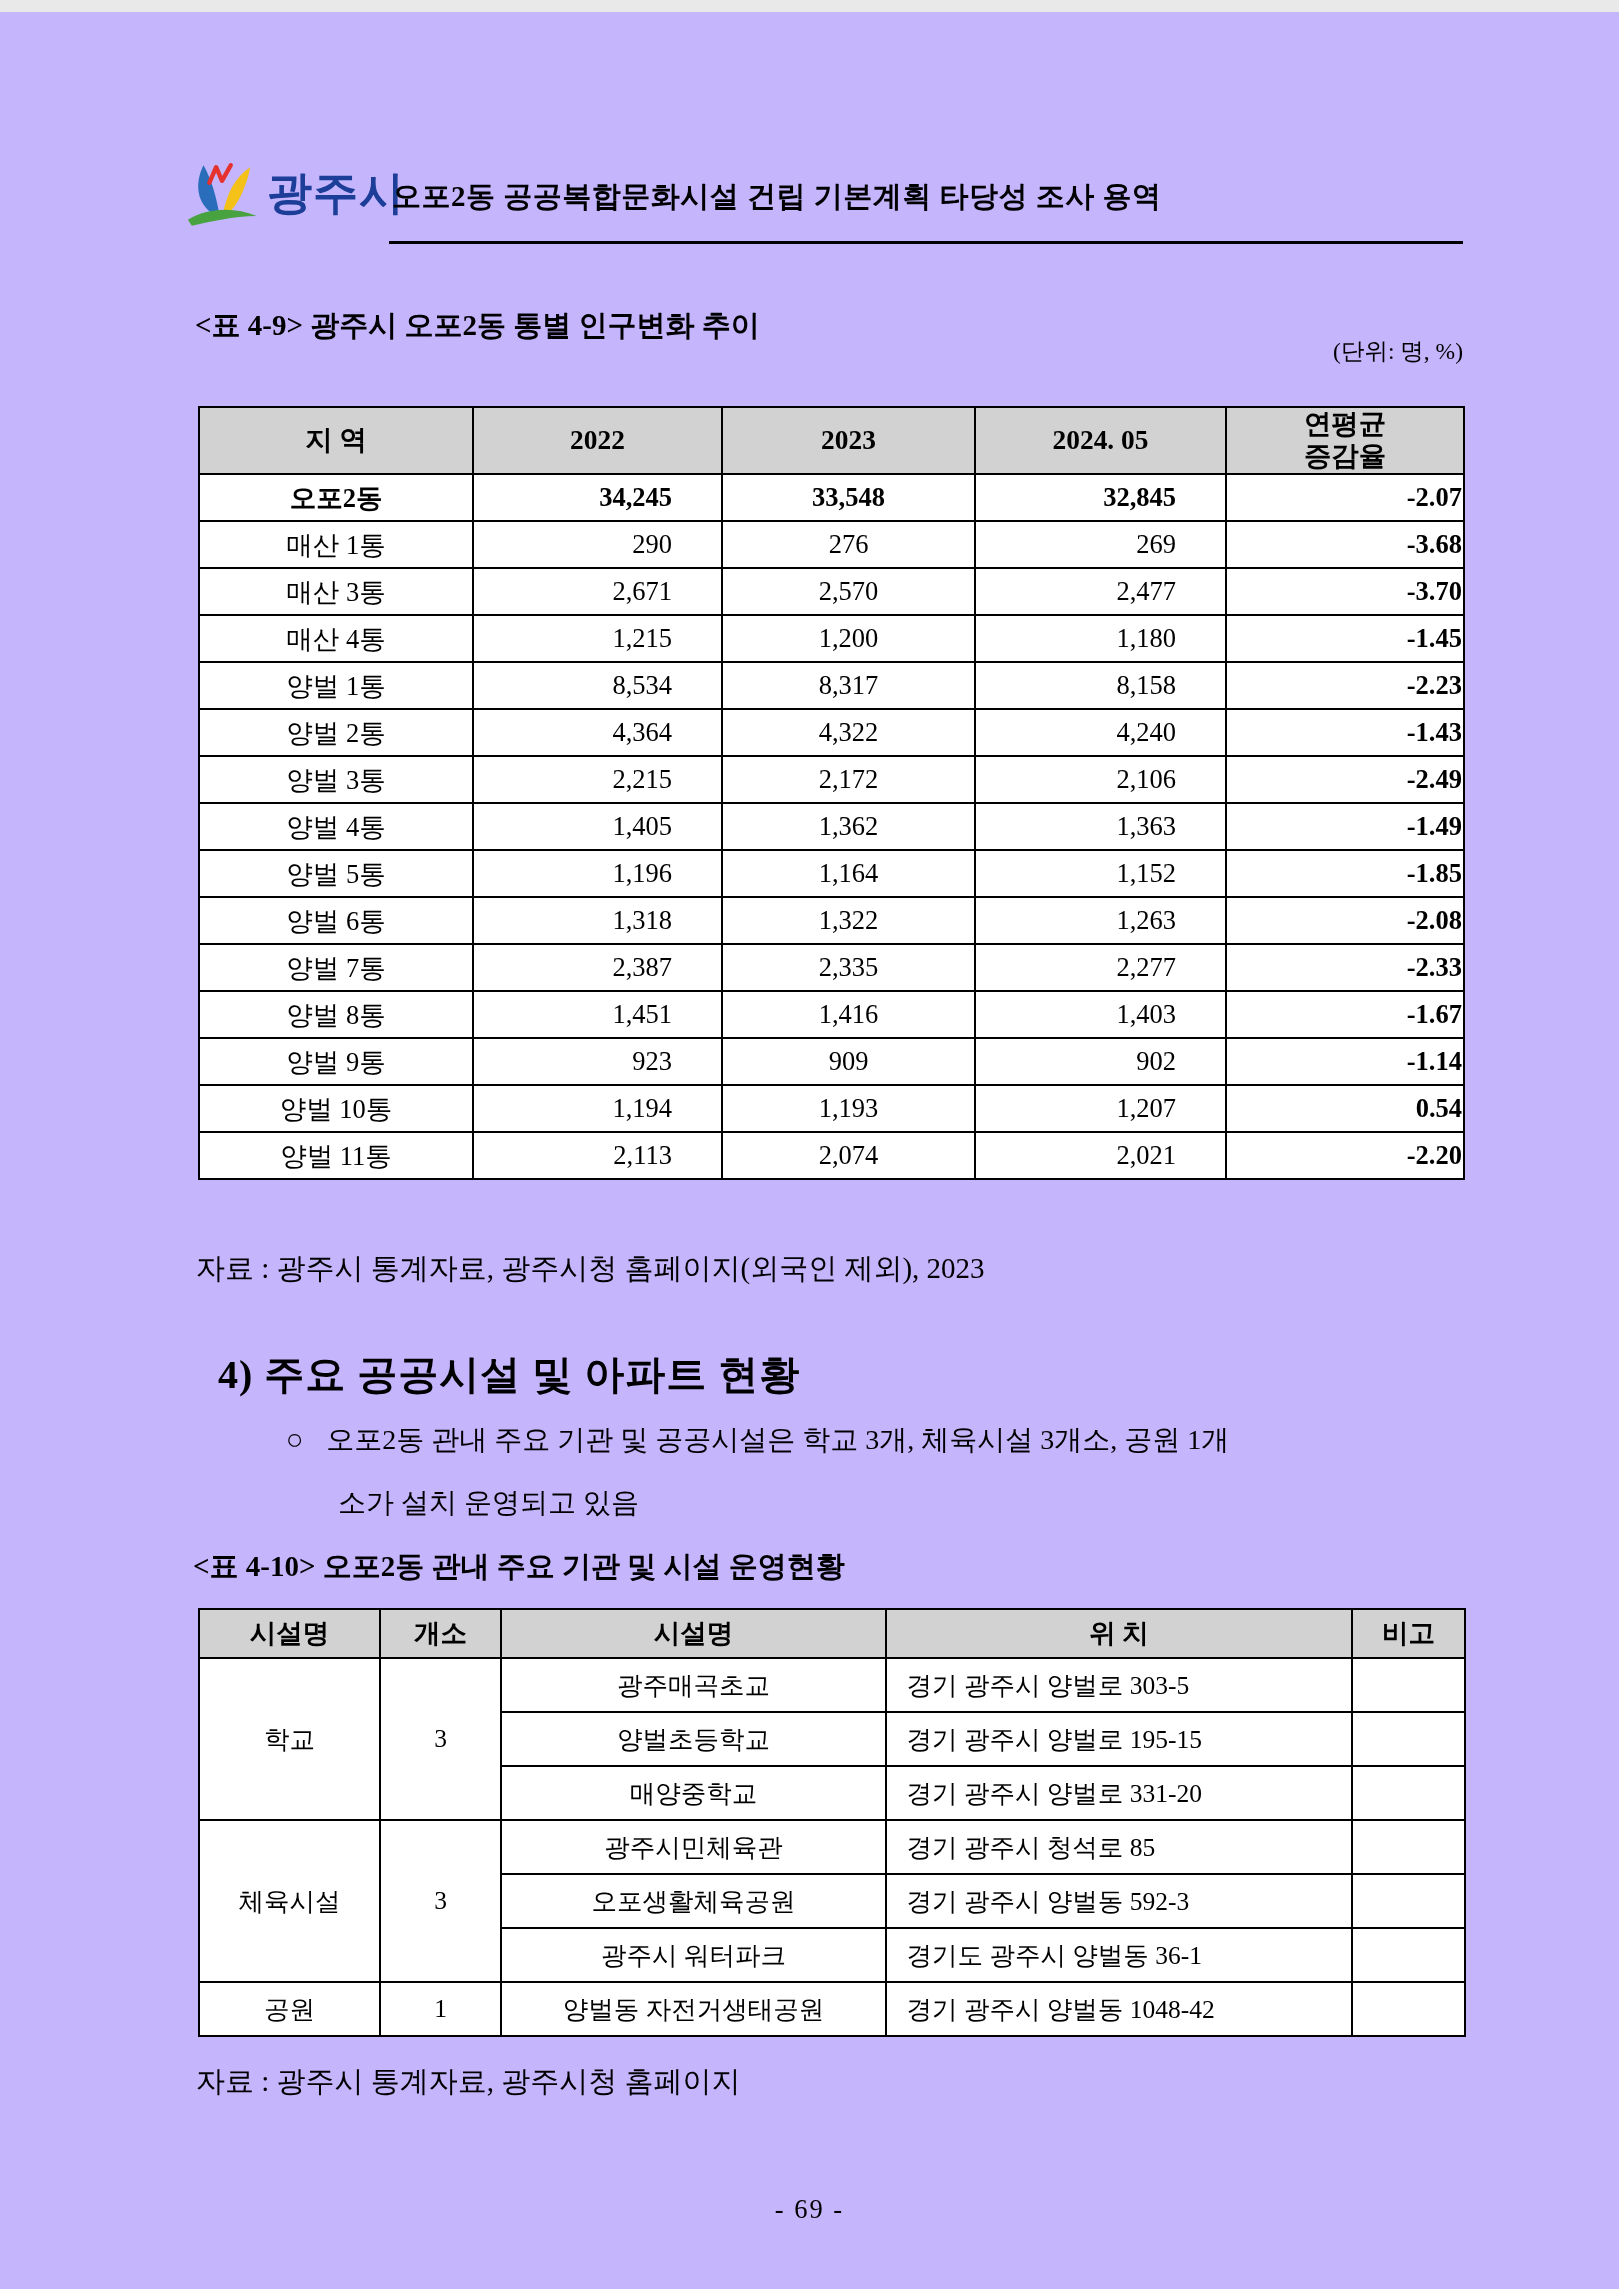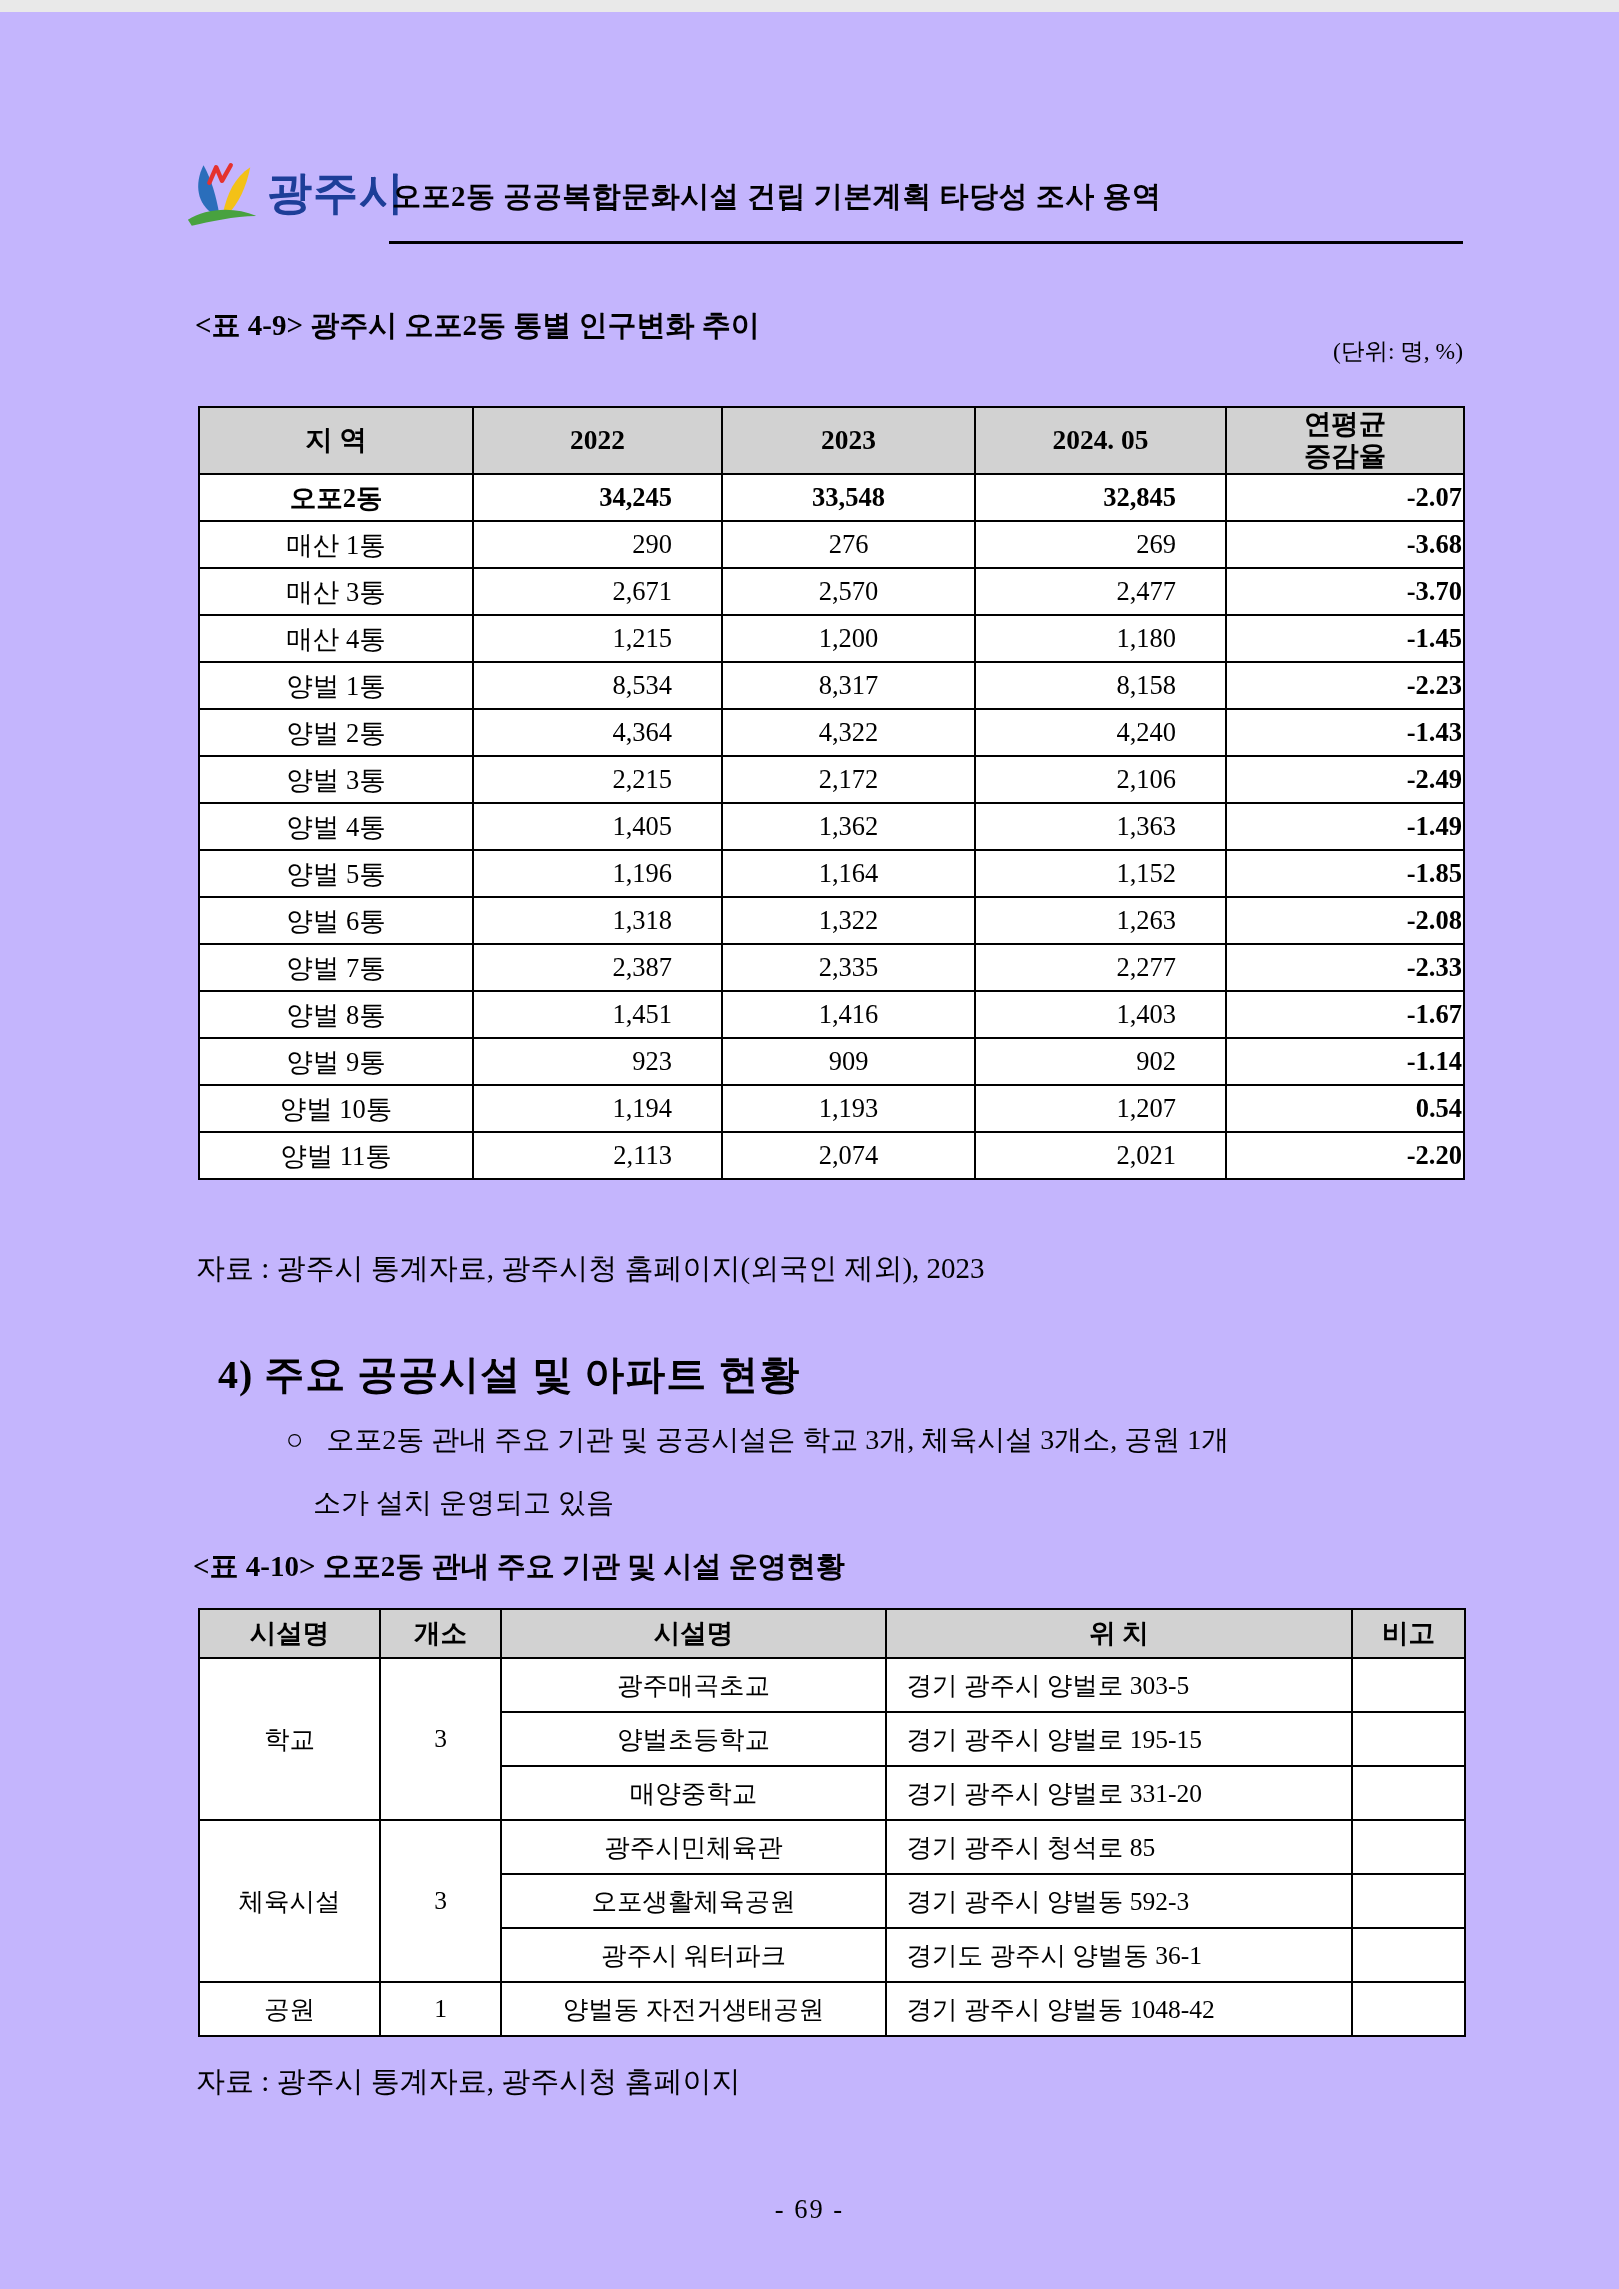--- a/index.html
+++ b/index.html
@@ -26,21 +26,21 @@
   .caption { position:absolute; font-weight:bold; font-size:29px; }
   .caption1 { left:195px; top:294px; }
   .caption2 { left:193px; top:1535px; }
   .unit-note { position:absolute; right:156px; top:323px; font-size:23.5px; }
   .src-note  { position:absolute; left:196px; font-size:29px; }
   .src1 { top:1237px; }
   .src2 { top:2050px; }
   .sec-heading { position:absolute; left:218px; top:1335px; font-weight:bold; font-size:40px; letter-spacing:1px; }
   .bullet-line1 { position:absolute; left:286px; top:1409px; font-size:28px; }
   .bullet-line1 .marker { font-size:29px; margin-right:15.7px; }
-  .bullet-line2 { position:absolute; left:313px; top:1472px; font-size:28px; }
+  .bullet-line2 { position:absolute; left:338px; top:1472px; font-size:28px; }
   .page-num { position:absolute; left:0; top:2182px; width:100%; text-align:center; font-size:26.5px; letter-spacing:2px; }
 
   
   table { border-collapse:collapse; table-layout:fixed; position:absolute; left:198px; width:1265px; background:#fff; }
   th, td { border:2px solid #000; overflow:hidden; }
   table { border:2.9px solid #000; }
   th {
     background:#d2d2d2; font-weight:bold; text-align:center;
     border-bottom:2.9px solid #000; white-space:pre-line; line-height:1.15;
   }

